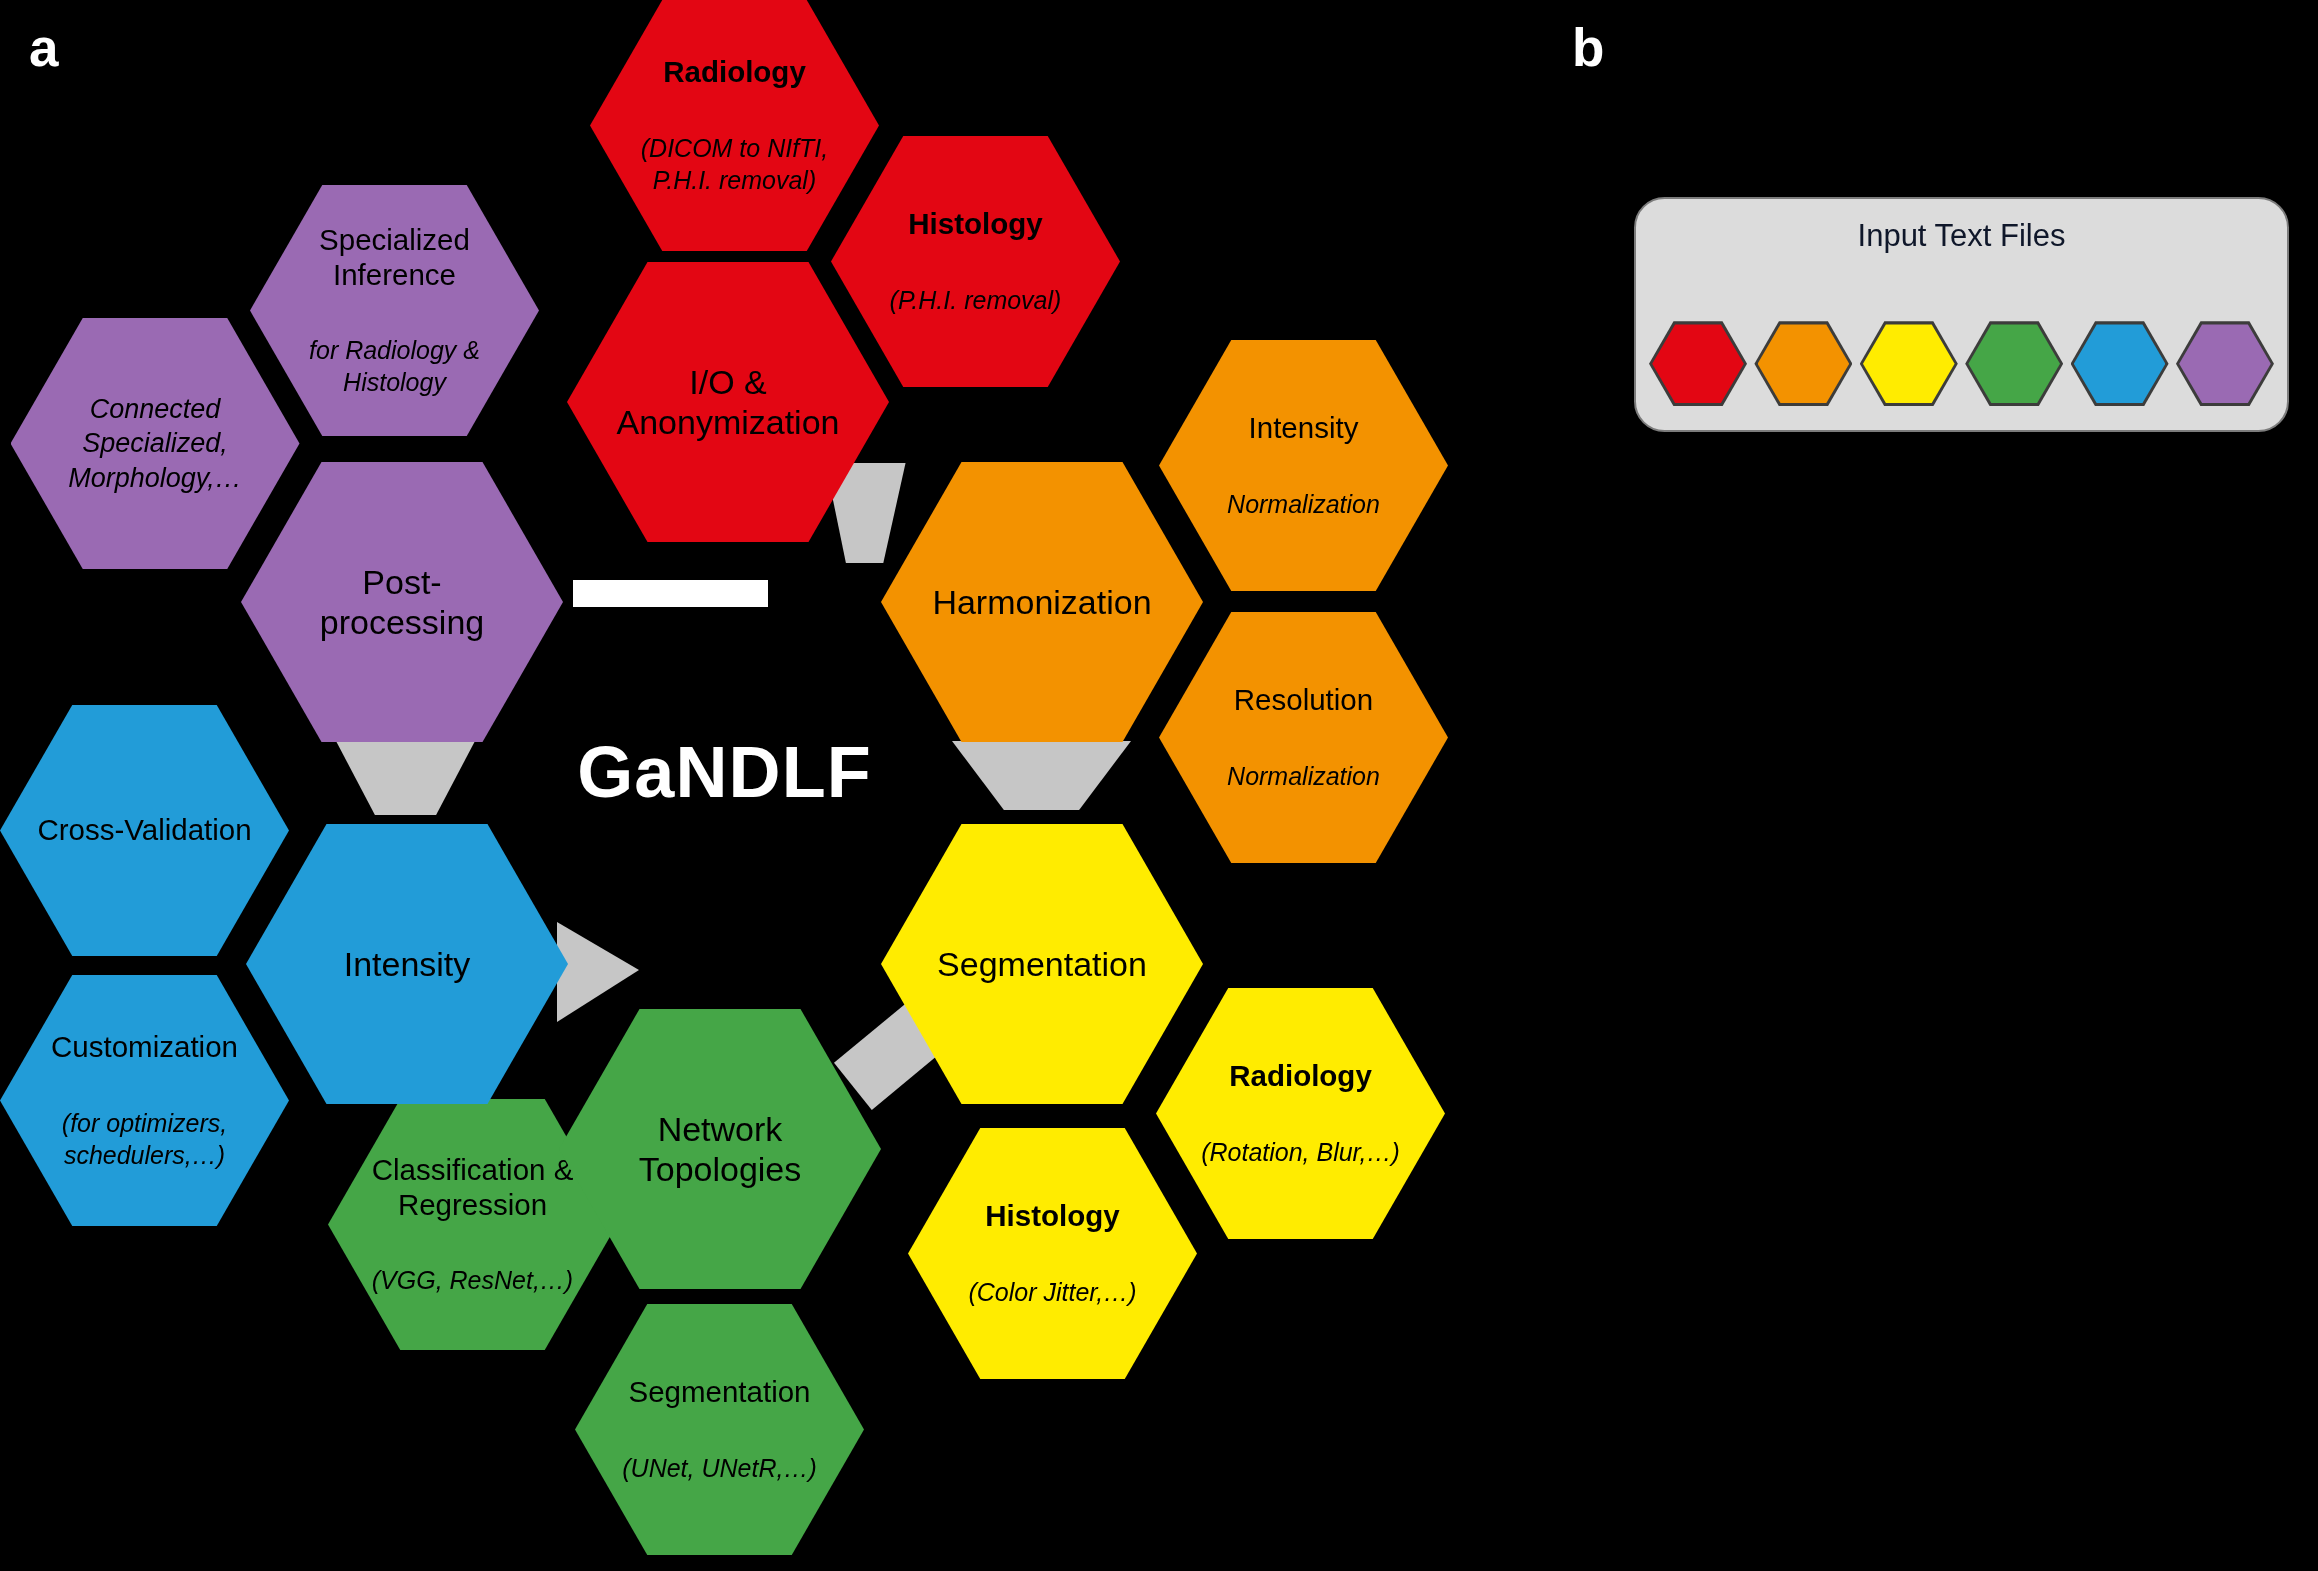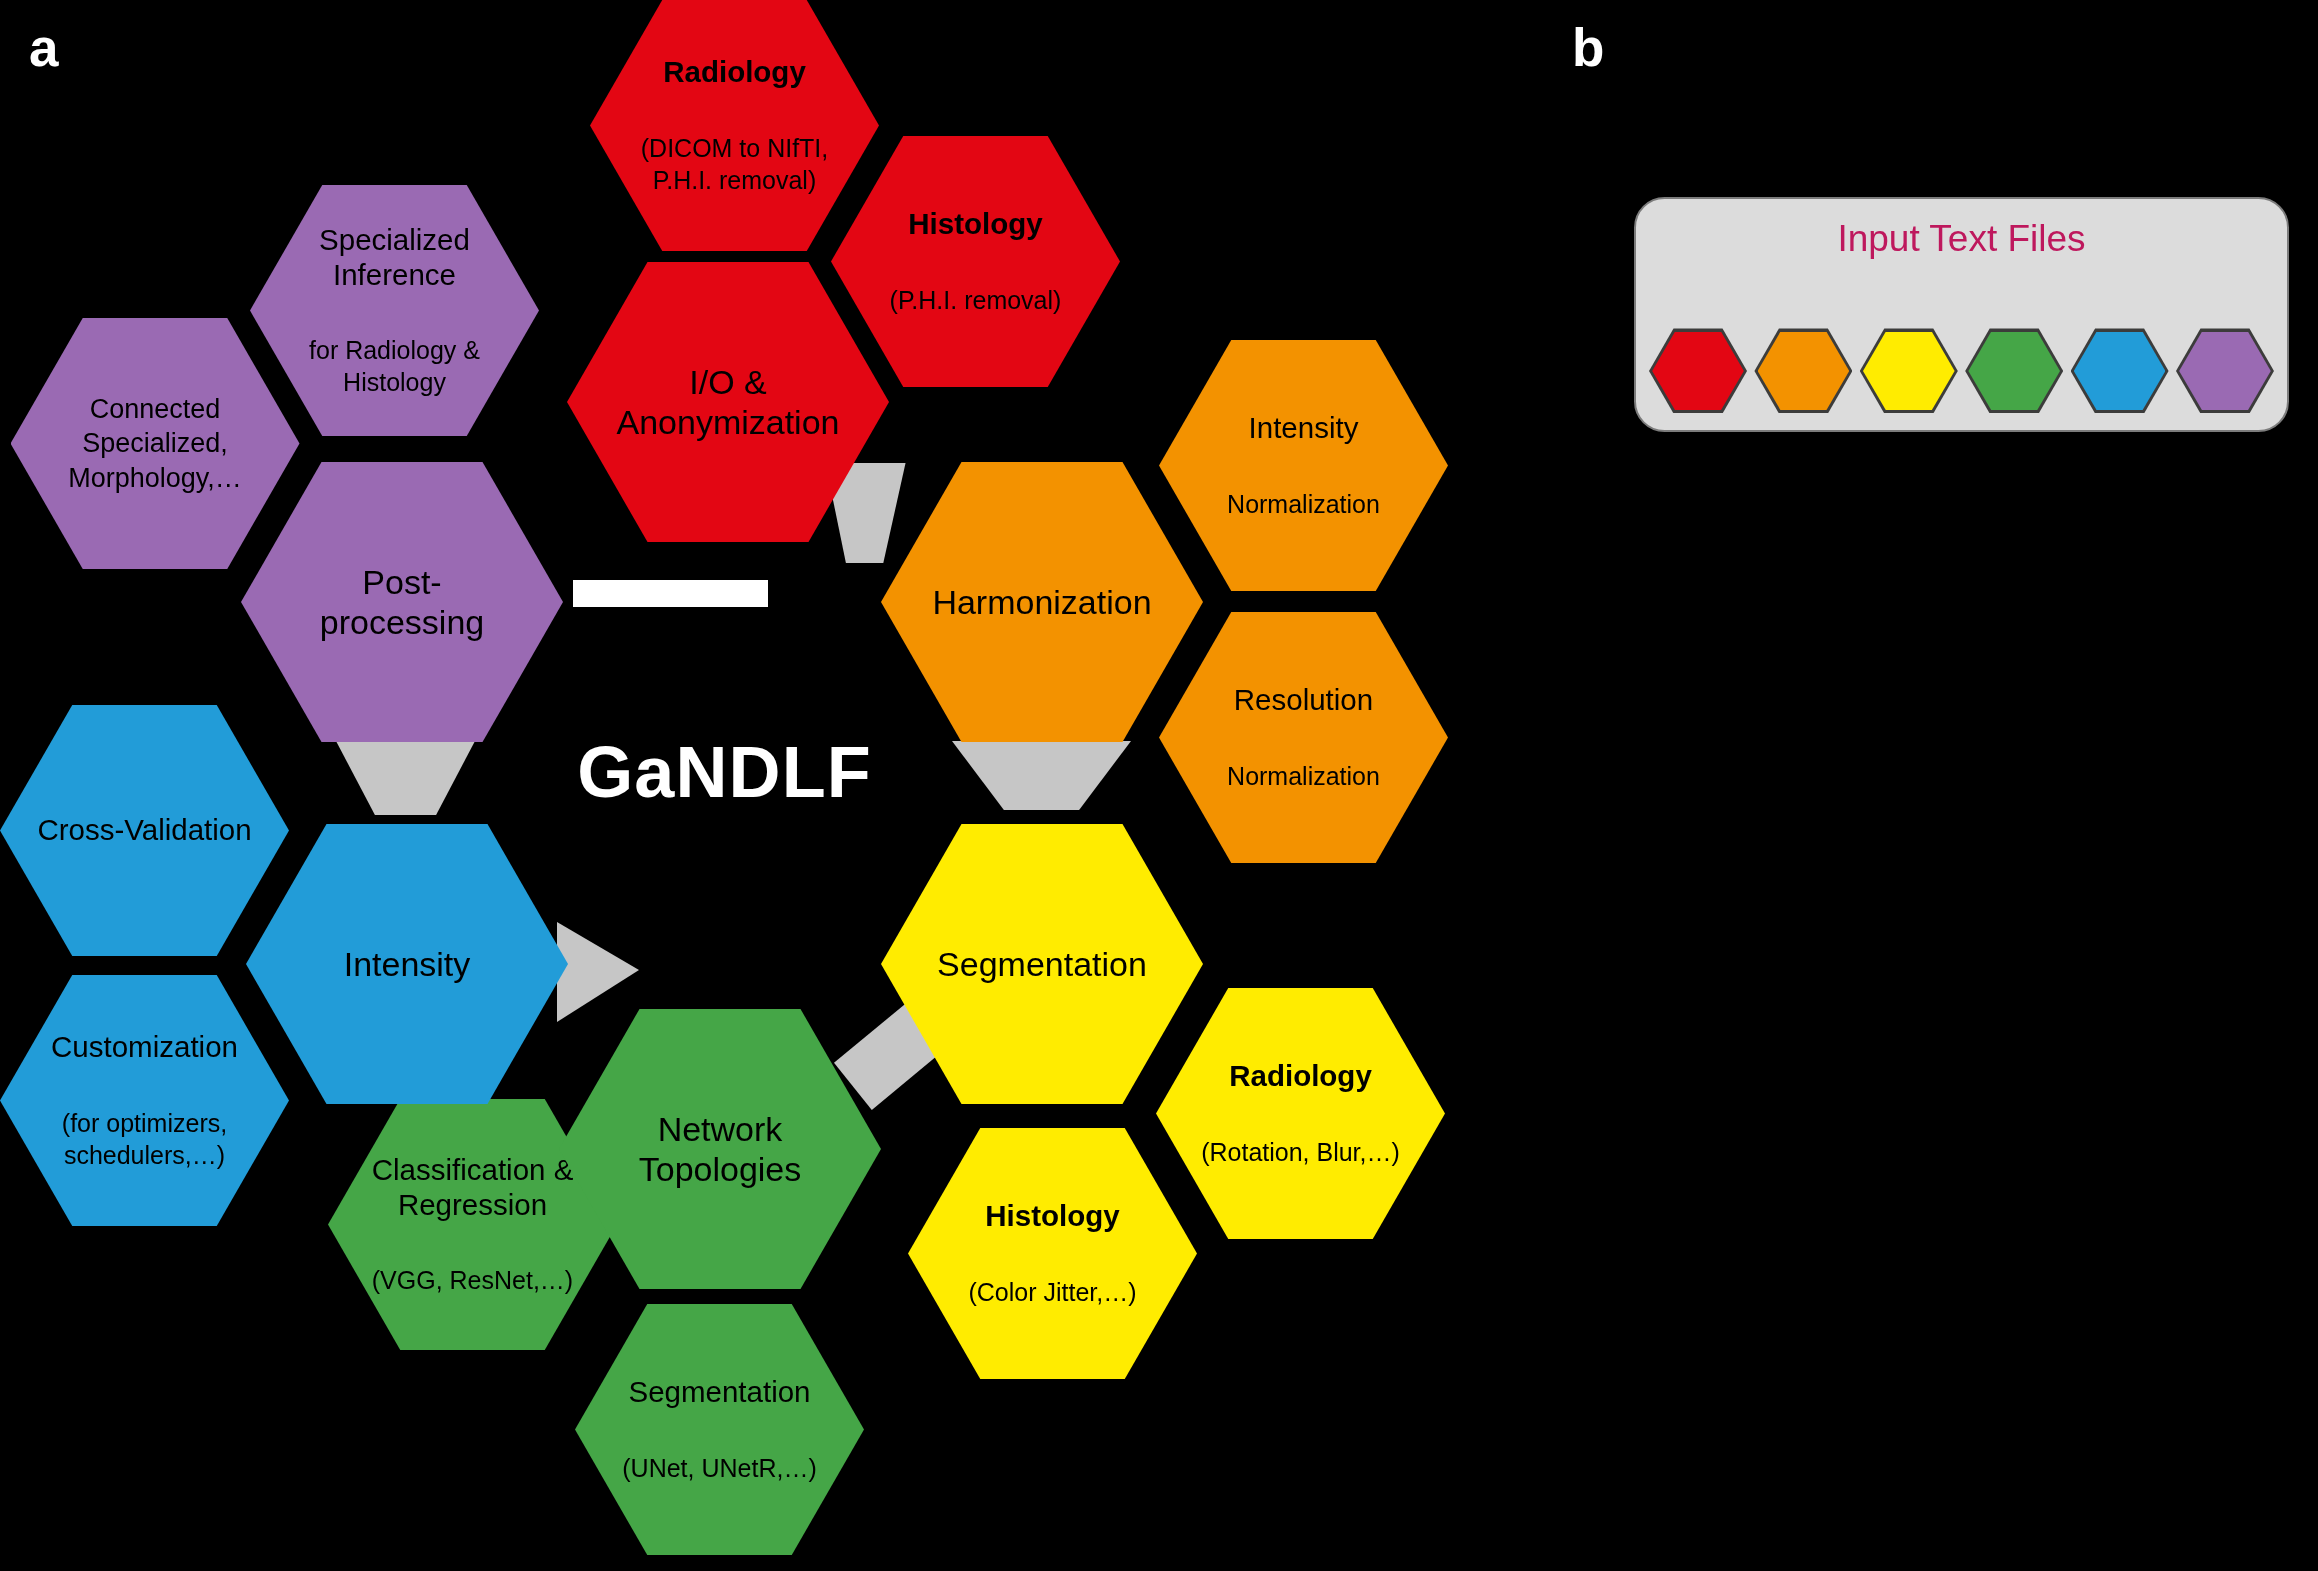--- a/index.html
+++ b/index.html
@@ -36,20 +36,21 @@
   .hex.sat { width: 289px; height: 251px; z-index: 2; gap: 29px; }
   .hex .t {
     font-size: 29.5px;
     line-height: 1.18;
     white-space: pre-line;
   }
   .hex.module .t { font-size: 34px; }
   .hex.boldtitle .t { font-weight: 700; }
   .hex .s {
     font-size: 25px;
+    font-style: italic;
     line-height: 1.28;
     white-space: pre-line;
     margin-top: 12.6px;
   }
   .hex.only-sub .s { font-size: 27px; margin-top: 0; }
   .connector {
     position: absolute;
     background: var(--c);
     z-index: 1;
   }
@@ -84,22 +85,22 @@
     border: 2.6px solid #7c7c7c;
     border-radius: 30.5px;
     box-sizing: border-box;
     display: flex;
     flex-direction: column;
     align-items: center;
     z-index: 2;
   }
   #input-box-title {
     margin-top: 18px;
-    font-size: 37px;
-    color: #be185d;
+    font-size: 31px;
+    color: #0f172a;
     line-height: 1.2;
   }
   .mini-row {
     display: flex;
     gap: 7.4px;
     margin-top: 67px;
   }
   .mini-hex {
     width: 98px;
     height: 85px;

